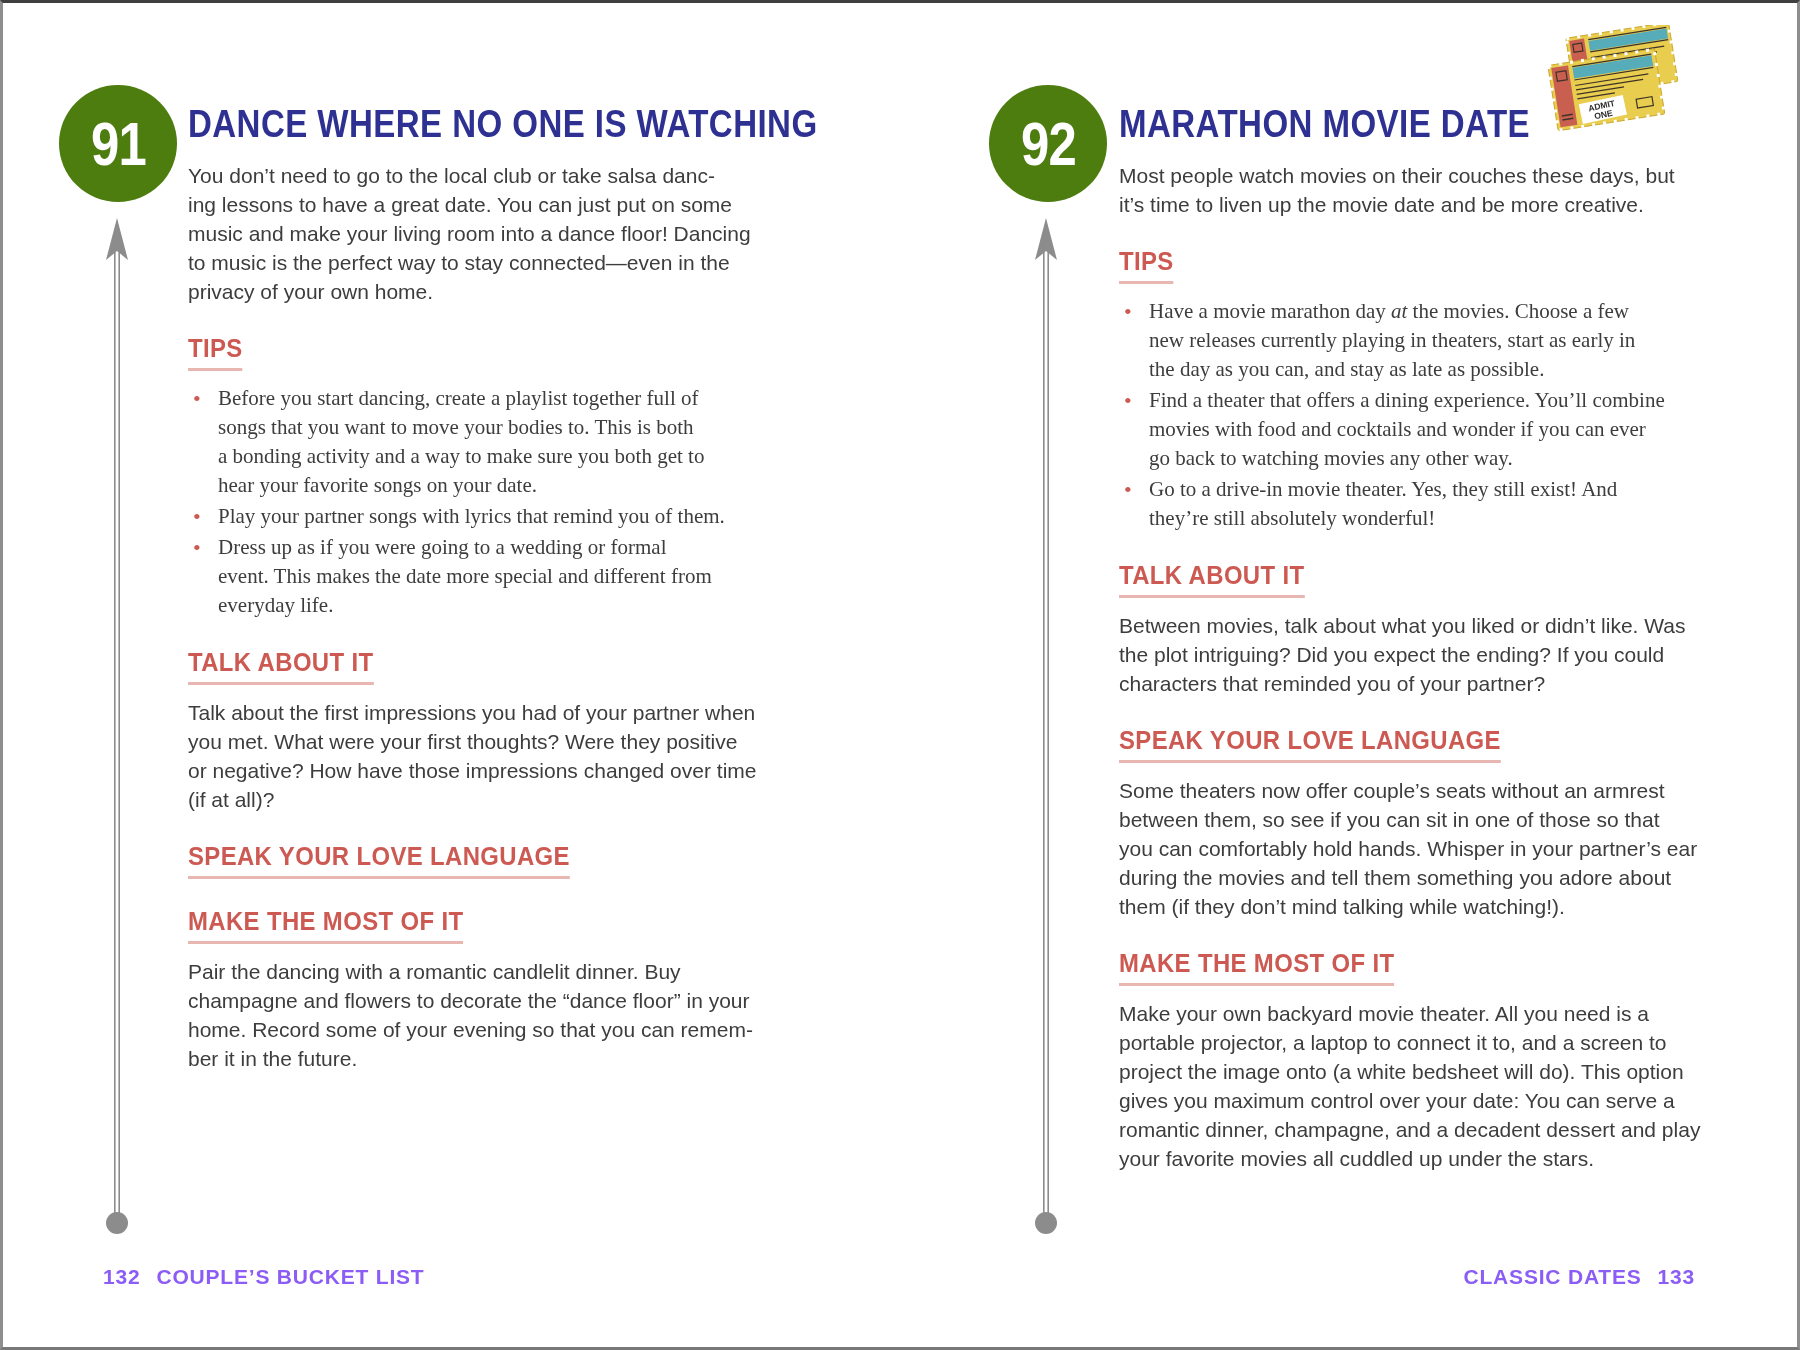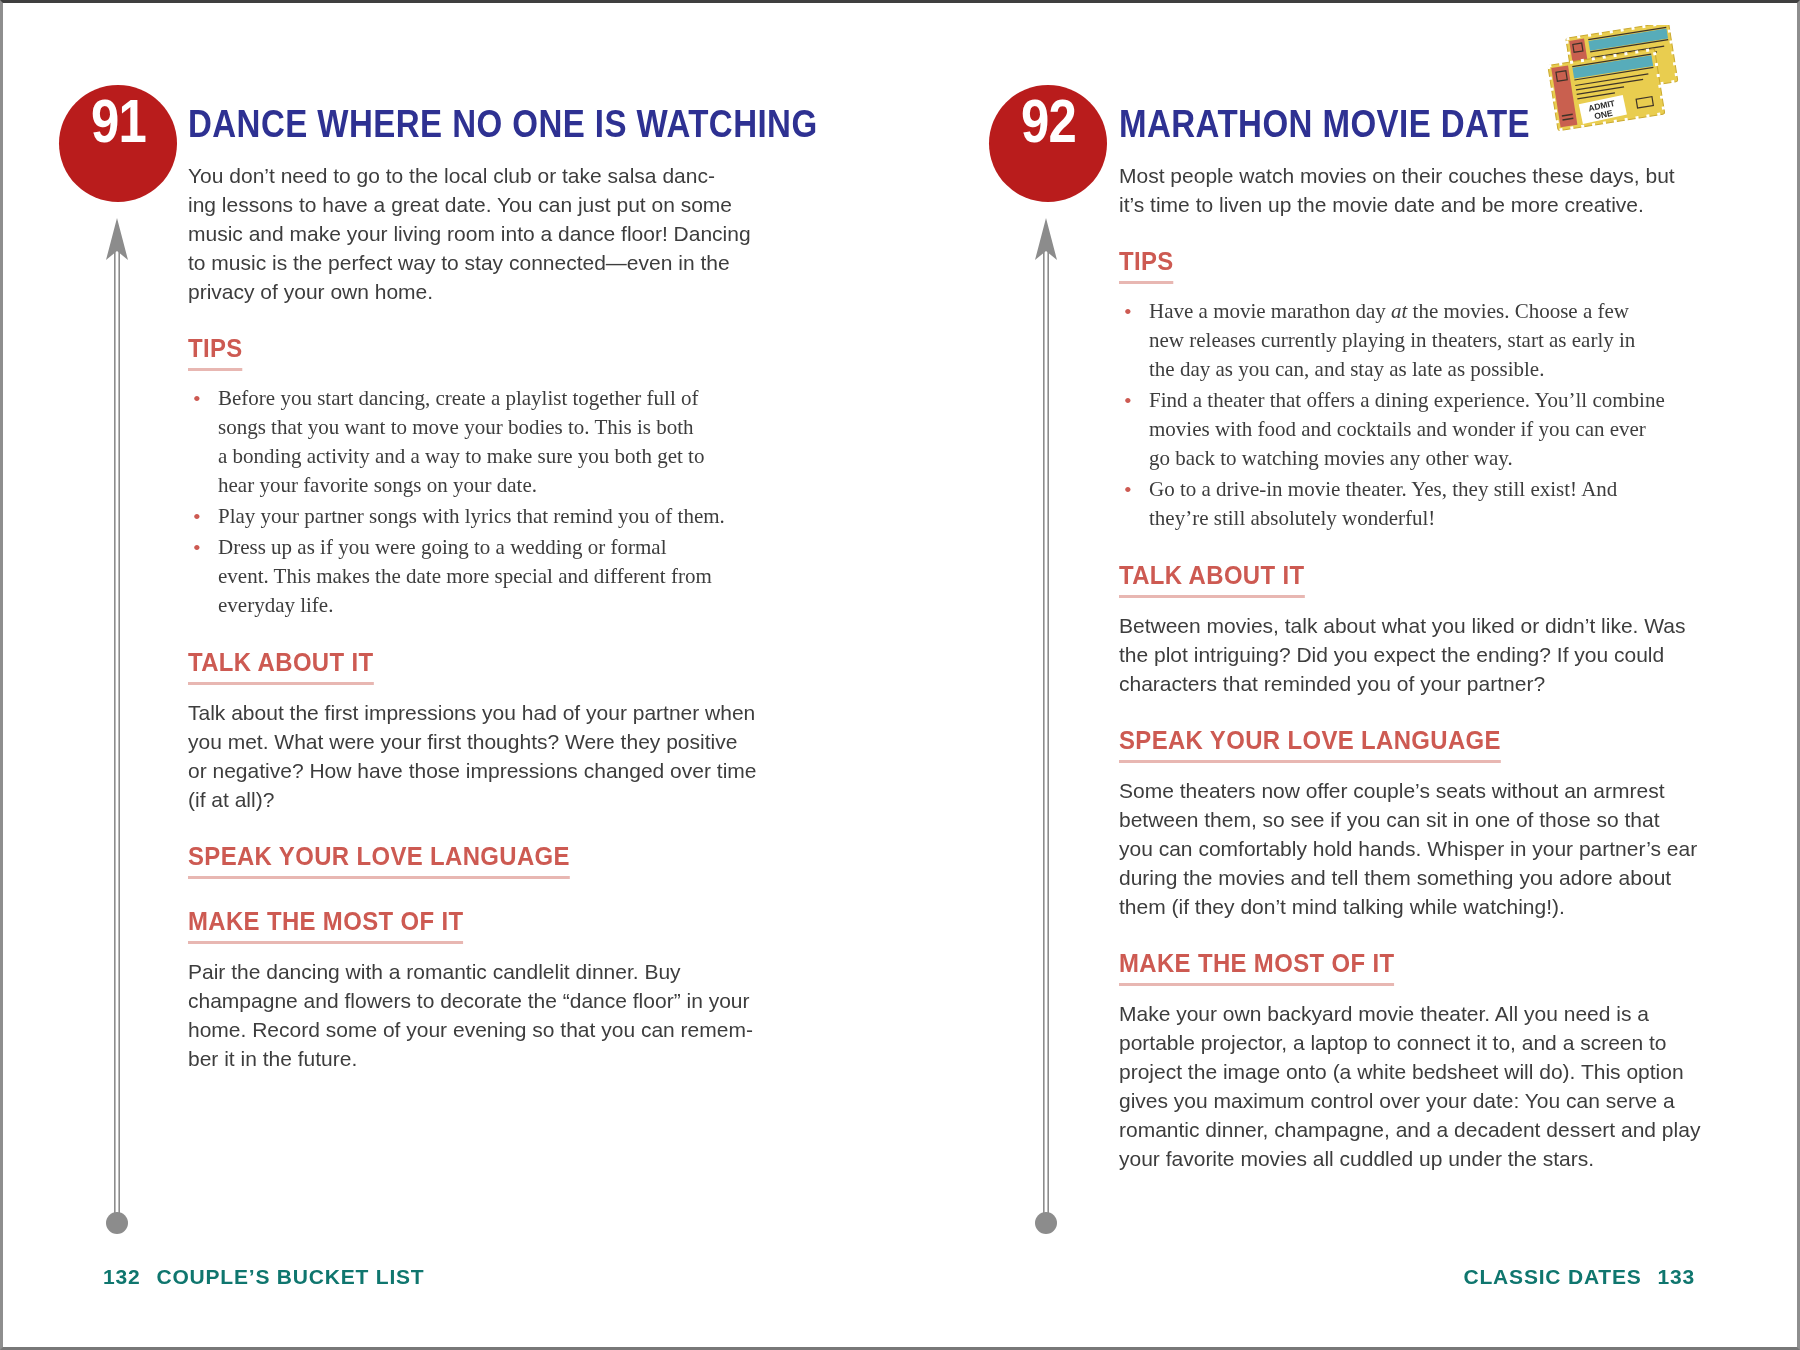--- a/index.html
+++ b/index.html
@@ -13,21 +13,21 @@
     overflow:hidden;
     font-family:"Liberation Sans", sans-serif;
     color:#3d3d3d;
   }
   .page { position:absolute; top:0; height:1350px; }
   .page-left  { left:0;   width:900px; }
   .page-right { left:900px; width:900px; }
 
   .badge {
     position:absolute; width:118px; height:117px; border-radius:50%;
-    background:#b91c1c; display:flex; align-items:flex-start; justify-content:center;
+    background:#4d7c0f; display:flex; align-items:center; justify-content:center;
   }
   .badge .num {
     color:#ffffff; font-size:62px; font-weight:bold;
     transform:scaleX(0.82); letter-spacing:-1px;
   }
   .arrow-svg { position:absolute; }
 
   .content { position:absolute; top:100px; width:582px; }
   .title {
     color:#2e3192; font-size:38px; line-height:42px; font-weight:bold;
@@ -48,21 +48,21 @@
   }
   .body { margin-top:13px; }
   ul.bullets { list-style:none; margin-top:13px;font-family:Liberation Serif, serif; }
   ul.bullets li { position:relative; padding-left:30px; margin-top:2px; }
   ul.bullets li::before {
     content:"•"; position:absolute; left:5px; top:0;
     color:#cd5a52; font-size:22px; line-height:29px;
   }
 
   .footer { position:absolute; top:1262px; font-size:21px; font-weight:bold;
-            color:#0f766e; letter-spacing:0.8px; }
+            color:#8b5cf6; letter-spacing:0.8px; }
   .footer-left  { left:100px; }
   .footer-right { right:108px; text-align:right; }
   .footer .sep { display:inline-block; width:16px; }
 
   .tickets { position:absolute; left:1544px; top:22px; width:140px; height:134px; }
 </style>
 </head>
 <body>
 
 <div class="page page-left">

